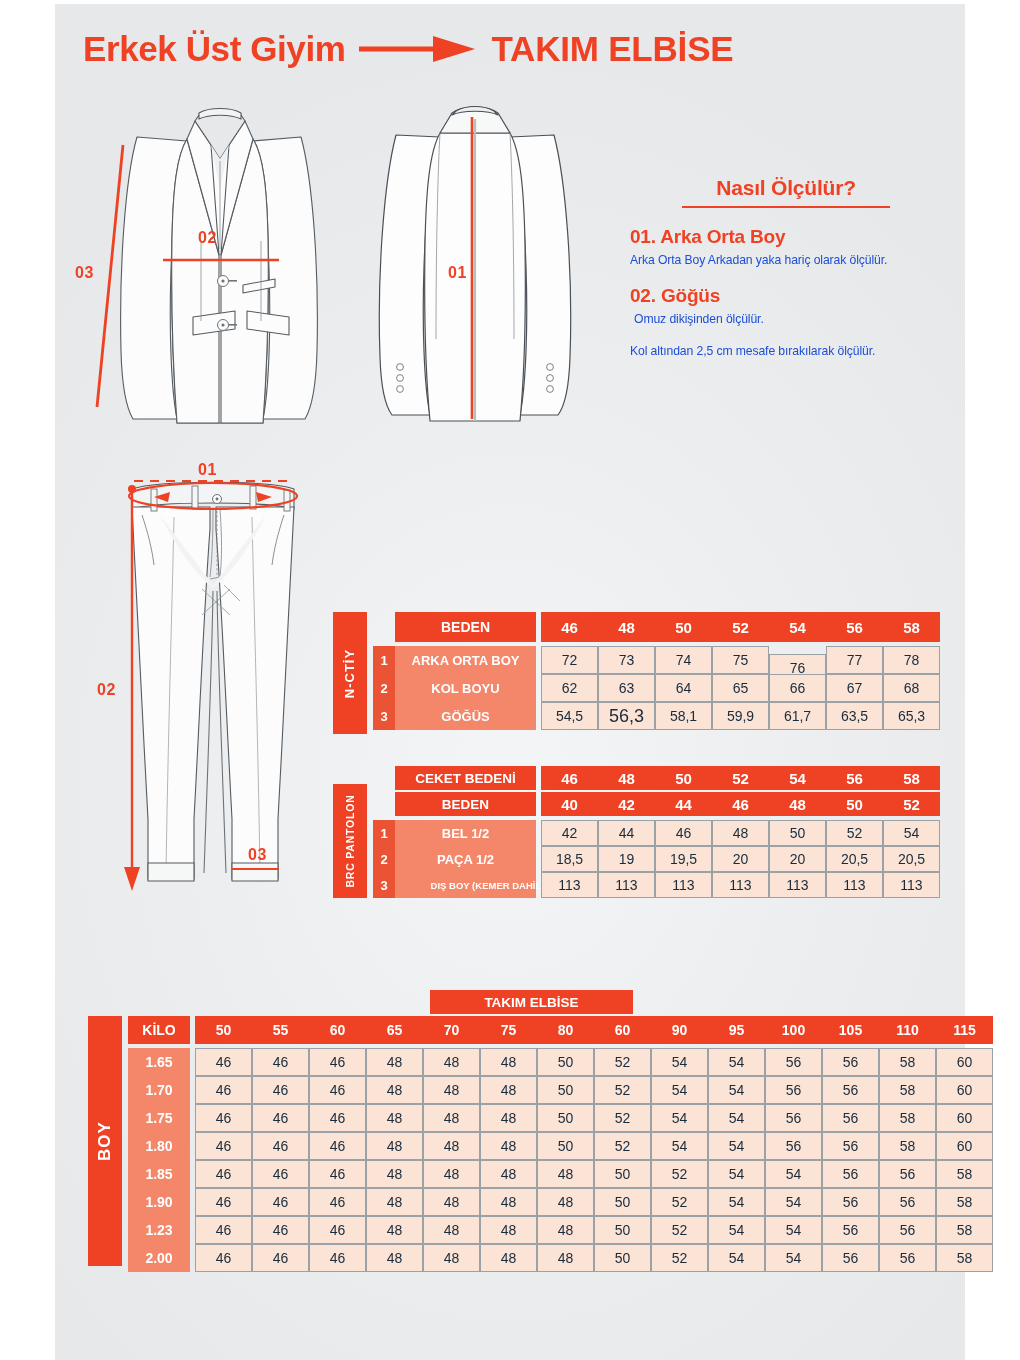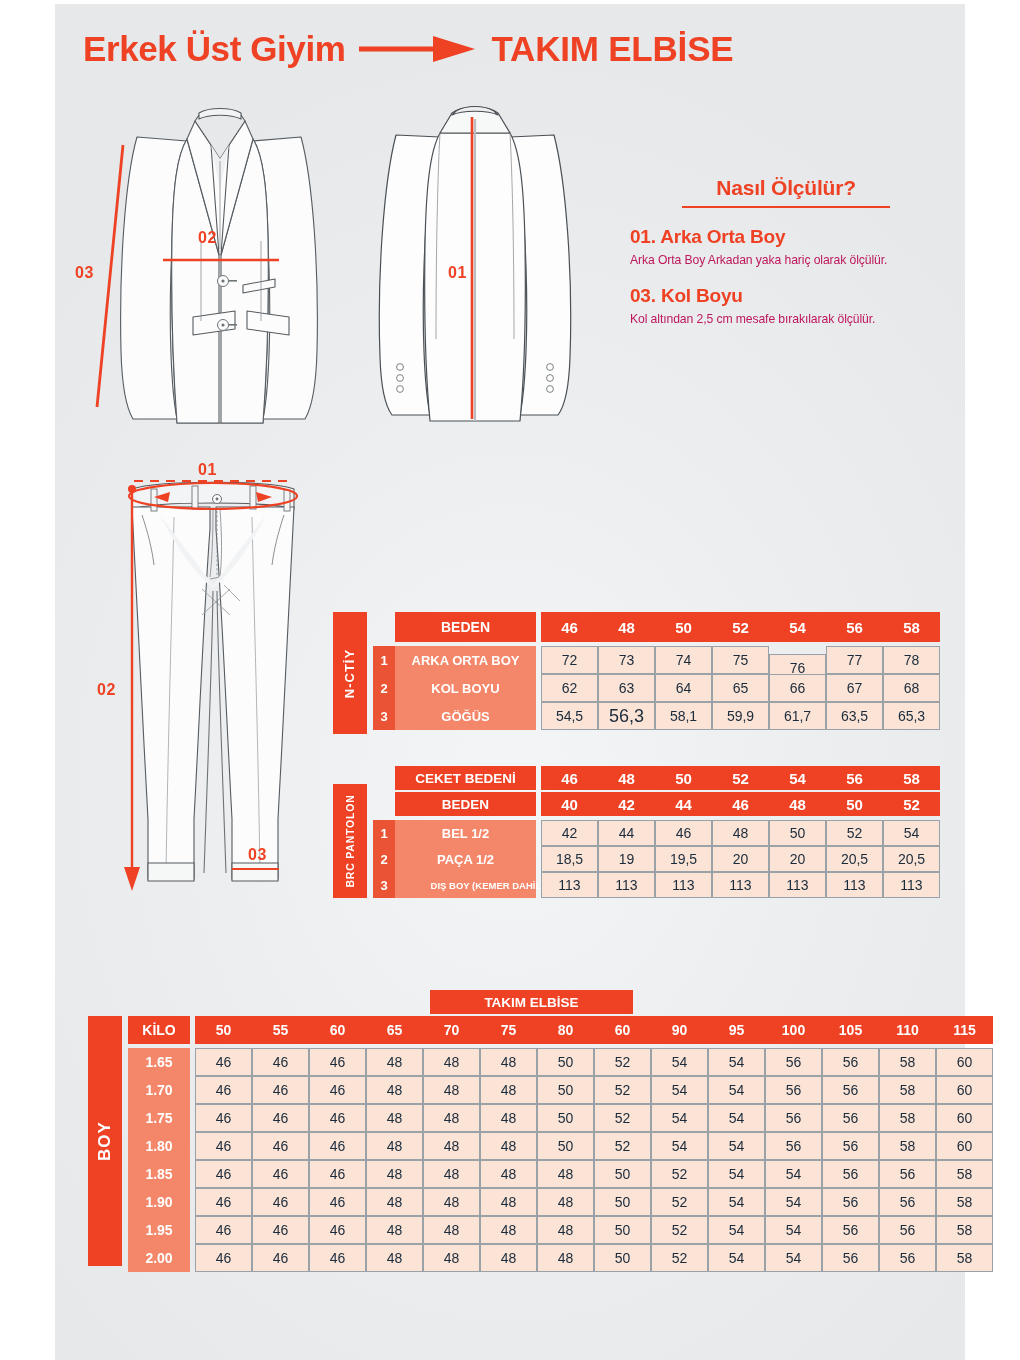--- a/index.html
+++ b/index.html
@@ -80,21 +80,21 @@
   }
   .howto-item { margin-top: 18px; }
   .howto-h {
     color: #ef4123;
     font-size: 19px;
     font-weight: bold;
     letter-spacing: -0.2px;
   }
   .howto-p {
     margin-top: 5px;
-    color: #be185d;
+    color: #1d4ed8;
     font-size: 12.2px;
     letter-spacing: -0.1px;
   }
 
   
   .tbl { position: absolute; }
   .tbl-vlabel {
     position: absolute;
     background: #ef4123;
     color: #fff;
@@ -315,21 +315,24 @@
 
   <div class="howto">
     <div class="howto-title">Nasıl Ölçülür?</div>
     <div class="howto-rule"></div>
 
     <div class="howto-item">
       <div class="howto-h">01. Arka Orta Boy</div>
       <div class="howto-p">Arka Orta Boy Arkadan yaka hariç olarak ölçülür.</div>
     </div>
     <div class="howto-item">
-      <div class="howto-h">03. Kol Boyu</div>
+      <div class="howto-h">02. Göğüs</div>
+      <div class="howto-p" style="padding-left:4px;">Omuz dikişinden ölçülür.</div>
+    </div>
+    <div class="howto-item">
       <div class="howto-p">Kol altından 2,5 cm mesafe bırakılarak ölçülür.</div>
     </div>
   </div>
 
   <div class="tbl" style="left:333px; top:608px; width:600px; height:122px;">
     <div class="tbl-vlabel" style="left:0; top:0; width:34px; height:122px; font-size:13px; letter-spacing:1px;">
       <span>N-CTİY</span>
     </div>
 
     <div class="row" style="position:absolute; left:62px; top:0; height:30px;">
@@ -583,21 +586,21 @@
           <div class="cell data-cell" style="width: 57px; height: 28px; font-size: 14px;">48</div>
           <div class="cell data-cell" style="width: 57px; height: 28px; font-size: 14px;">50</div>
           <div class="cell data-cell" style="width: 57px; height: 28px; font-size: 14px;">52</div>
           <div class="cell data-cell" style="width: 57px; height: 28px; font-size: 14px;">54</div>
           <div class="cell data-cell" style="width: 57px; height: 28px; font-size: 14px;">54</div>
           <div class="cell data-cell" style="width: 57px; height: 28px; font-size: 14px;">56</div>
           <div class="cell data-cell" style="width: 57px; height: 28px; font-size: 14px;">56</div>
           <div class="cell data-cell" style="width: 57px; height: 28px; font-size: 14px;">58</div>
         </div>
         <div class="row" style="position: absolute; left: 40px; top: 226px; height: 28px;">
-          <div class="cell lbl-cell" style="width: 62px; height: 28px; font-size: 14px;">1.95</div>
+          <div class="cell lbl-cell" style="width: 62px; height: 28px; font-size: 14px;">1.23</div>
           <div class="gaph"></div>
           <div class="cell data-cell" style="width: 57px; height: 28px; font-size: 14px;">46</div>
           <div class="cell data-cell" style="width: 57px; height: 28px; font-size: 14px;">46</div>
           <div class="cell data-cell" style="width: 57px; height: 28px; font-size: 14px;">46</div>
           <div class="cell data-cell" style="width: 57px; height: 28px; font-size: 14px;">48</div>
           <div class="cell data-cell" style="width: 57px; height: 28px; font-size: 14px;">48</div>
           <div class="cell data-cell" style="width: 57px; height: 28px; font-size: 14px;">48</div>
           <div class="cell data-cell" style="width: 57px; height: 28px; font-size: 14px;">48</div>
           <div class="cell data-cell" style="width: 57px; height: 28px; font-size: 14px;">50</div>
           <div class="cell data-cell" style="width: 57px; height: 28px; font-size: 14px;">52</div>

